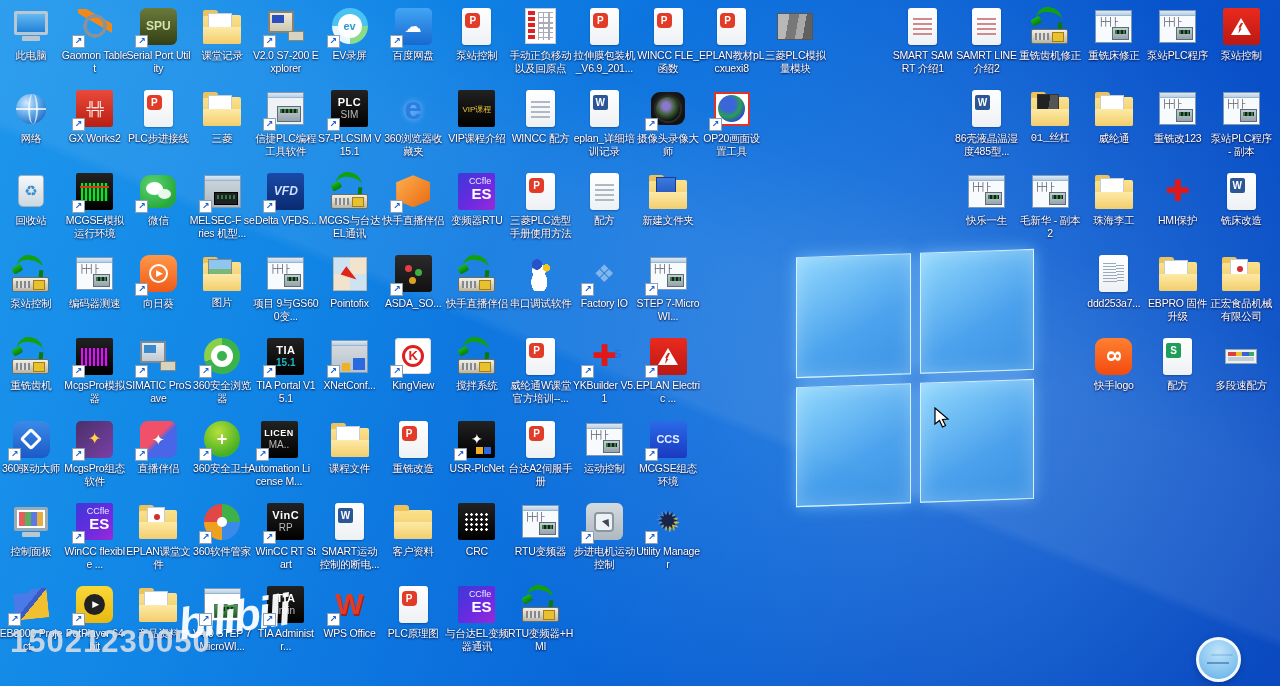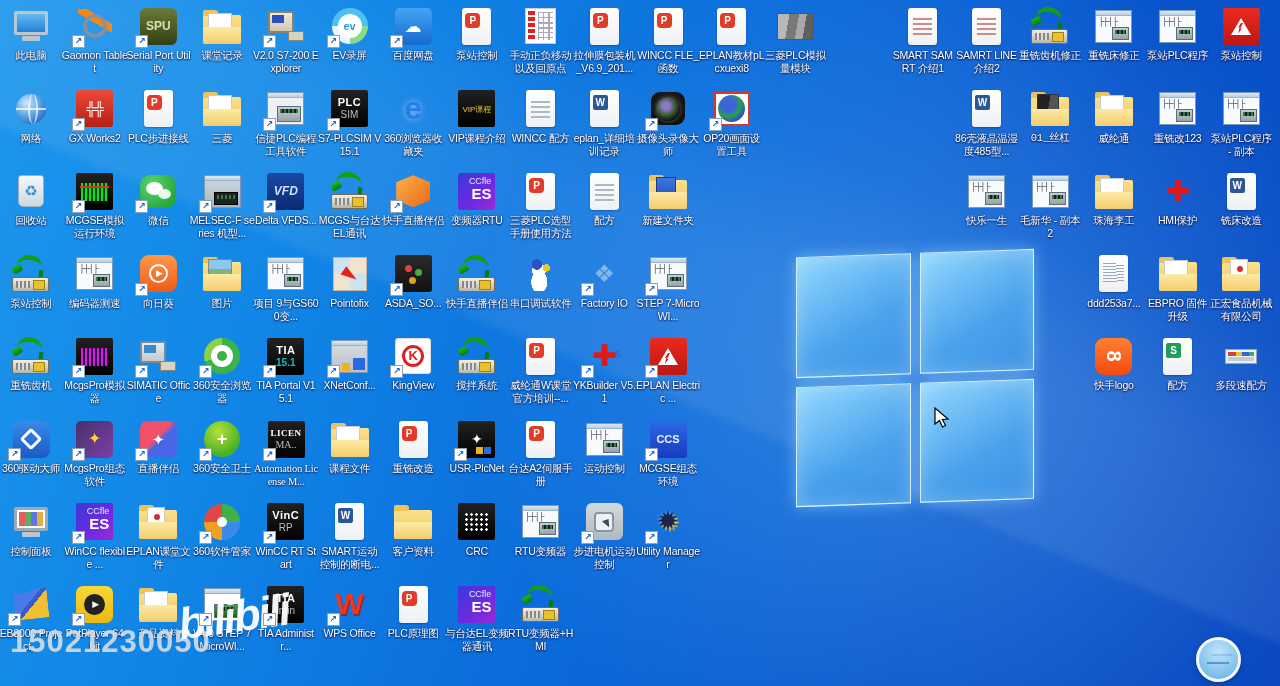--- a/index.html
+++ b/index.html
@@ -523,21 +523,21 @@
     </div>
     <div class="icon-cell" style="left: 127.4px; top: 252.8px;">
       <div class="icon-art">
         <i class="tile sun">
           <b class="pl">▶</b>
         </i>
         <span class="sc">↗</span>
       </div>
       <div class="icon-label">向日葵</div>
     </div>
-    <div class="icon-cell" style="left: 191.1px; top: 252.8px;">
+    <div class="icon-cell" style="left: 191.1px; top: 252.8px; font-family: Liberation Mono, monospace;">
       <div class="icon-art">
         <i class="fol">
           <u class="fph"></u>
         </i>
       </div>
       <div class="icon-label">图片</div>
     </div>
     <div class="icon-cell" style="left: 254.8px; top: 252.8px;">
       <div class="icon-art">
         <i class="win">
@@ -604,21 +604,21 @@
       </div>
       <div class="icon-label">McgsPro模拟器</div>
     </div>
     <div class="icon-cell" style="left: 127.4px; top: 335.4px;">
       <div class="icon-art">
         <i class="cmp ps">
           <u class="kb"></u>
         </i>
         <span class="sc">↗</span>
       </div>
-      <div class="icon-label">SIMATIC Office</div>
+      <div class="icon-label">SIMATIC ProSave</div>
     </div>
     <div class="icon-cell" style="left: 191.1px; top: 335.4px;">
       <div class="icon-art">
         <i class="b360"></i>
         <span class="sc">↗</span>
       </div>
       <div class="icon-label">360安全浏览器</div>
     </div>
     <div class="icon-cell" style="left: 254.8px; top: 335.4px;">
       <div class="icon-art">
@@ -702,21 +702,21 @@
       </div>
       <div class="icon-label">直播伴侣</div>
     </div>
     <div class="icon-cell" style="left: 191.1px; top: 418px;">
       <div class="icon-art">
         <i class="s360">+</i>
         <span class="sc">↗</span>
       </div>
       <div class="icon-label">360安全卫士</div>
     </div>
-    <div class="icon-cell" style="left: 255px; top: 418px; font-family: Liberation Serif, serif;">
+    <div class="icon-cell" style="left: 248px; top: 418px;">
       <div class="icon-art">
         <i class="tile blk">
           <b class="sm">LICEN</b>
           <s>MA..</s>
         </i>
         <span class="sc">↗</span>
       </div>
       <div class="icon-label">Automation License M...</div>
     </div>
     <div class="icon-cell" style="left: 318.5px; top: 418px;">

